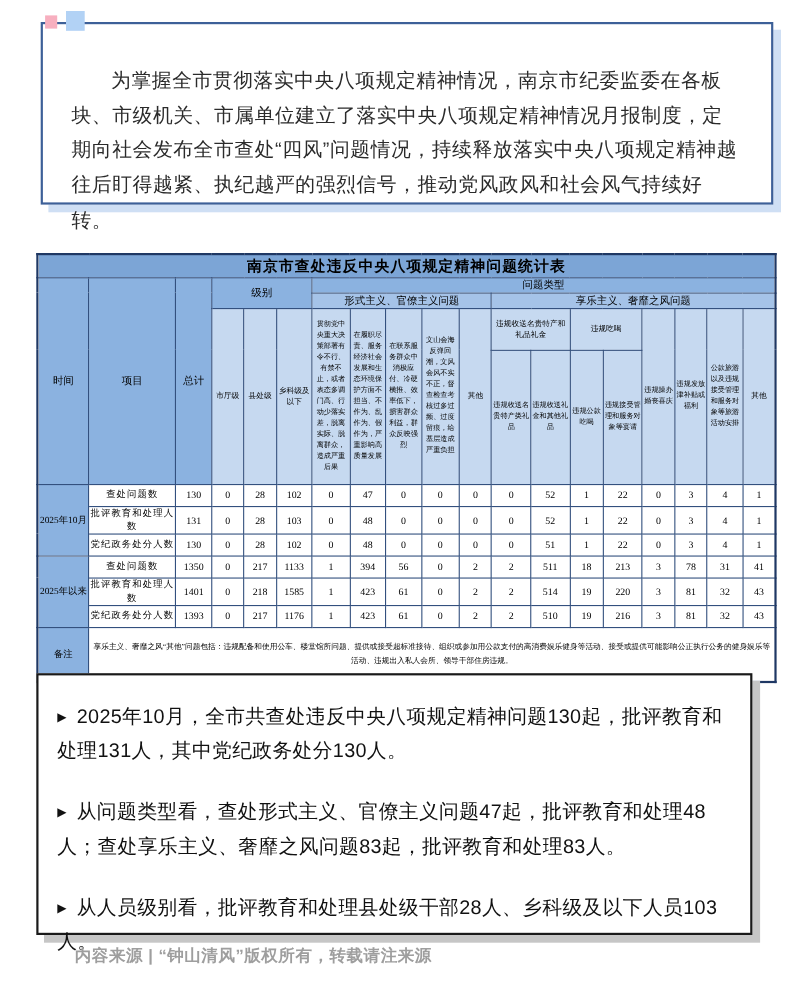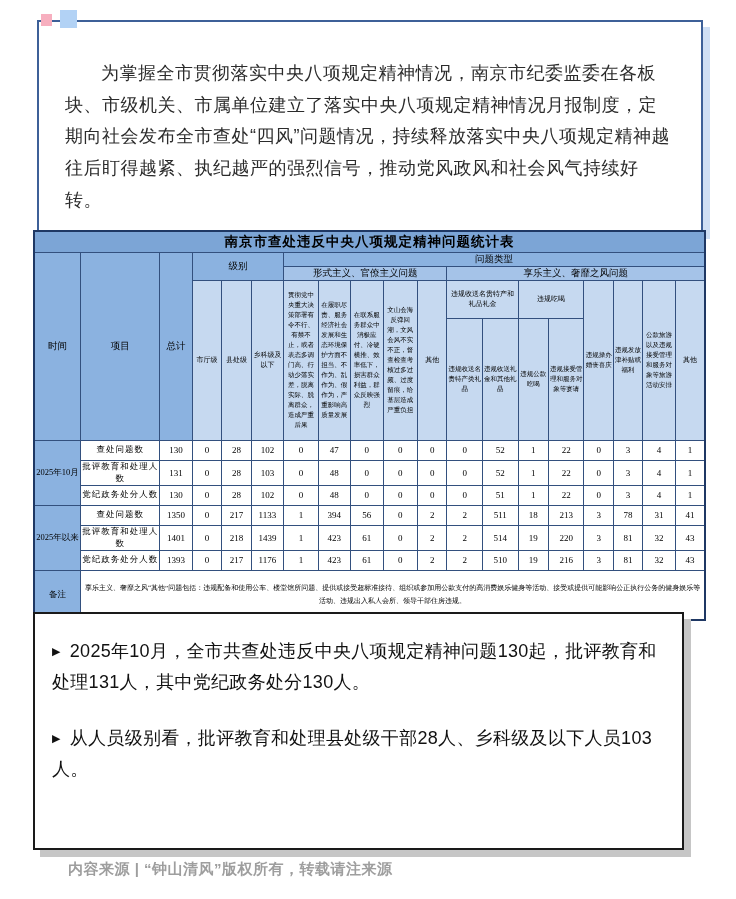--- a/index.html
+++ b/index.html
@@ -2,21 +2,21 @@
 <html><head>
 <meta charset="utf-8">
 <style>
   * { margin: 0; padding: 0; box-sizing: border-box; }
   html, body { background: #ffffff; }
   body { font-family: "Liberation Sans", "DejaVu Sans", sans-serif; }
   .page { position: relative; width: 736px; height: 899px; background: #ffffff; overflow: hidden; }
 
   
   .intro-box {
-    position: absolute; left: 37px; top: 20px; width: 666px; height: 212px;
+    position: absolute; left: 37px; top: 20px; width: 666px; height: 166px;
     border: 2px solid #3D6098; background: #ffffff;
     box-shadow: 7px 7px 0 #CFDFF4;
     padding: 36px 26px 20px 26px;
   }
   .intro-text {
     font-size: 18px; line-height: 1.76; color: #2b2b2b; text-indent: 2em;
     letter-spacing: 0.5px;
   }
   .deco-sq { position: absolute; }
   .deco-pink { left: 41px; top: 14px; width: 11px; height: 12px; background: #F7AFBF; z-index: 3; }
@@ -223,21 +223,21 @@
           <td class="num-cell">3</td>
           <td class="num-cell">78</td>
           <td class="num-cell">31</td>
           <td class="num-cell">41</td>
         </tr>
         <tr>
           <td class="row-label">批评教育和处理人数</td>
           <td class="num-cell">1401</td>
           <td class="num-cell">0</td>
           <td class="num-cell">218</td>
-          <td class="num-cell">1439</td>
+          <td class="num-cell">1585</td>
           <td class="num-cell">1</td>
           <td class="num-cell">423</td>
           <td class="num-cell">61</td>
           <td class="num-cell">0</td>
           <td class="num-cell">2</td>
           <td class="num-cell">2</td>
           <td class="num-cell">514</td>
           <td class="num-cell">19</td>
           <td class="num-cell">220</td>
           <td class="num-cell">3</td>
@@ -269,18 +269,19 @@
     <tbody>
       <tr class="remark-row">
         <td class="time-cell">备注</td>
         <td colspan="18" class="remark-text">享乐主义、奢靡之风“其他”问题包括：违规配备和使用公车、楼堂馆所问题、提供或接受超标准接待、组织或参加用公款支付的高消费娱乐健身等活动、接受或提供可能影响公正执行公务的健身娱乐等活动、违规出入私人会所、领导干部住房违规。</td>
       </tr>
     </tbody>
   </table>
 
   <div class="bullets-box">
     <p class="bullet-item"><span class="bullet-marker">▶</span><span>2025年10月，全市共查处违反中央八项规定精神问题130起，批评教育和处理131人，其中党纪政务处分130人。</span></p>
+    <p class="bullet-item"><span class="bullet-marker">▶</span><span>从问题类型看，查处形式主义、官僚主义问题47起，批评教育和处理48人；查处享乐主义、奢靡之风问题83起，批评教育和处理83人。</span></p>
     <p class="bullet-item"><span class="bullet-marker">▶</span><span>从人员级别看，批评教育和处理县处级干部28人、乡科级及以下人员103人。</span></p>
   </div>
 
   <div class="footer-credit">内容来源 | “钟山清风”版权所有，转载请注来源</div>
 
 </div>
 
 </body></html>

